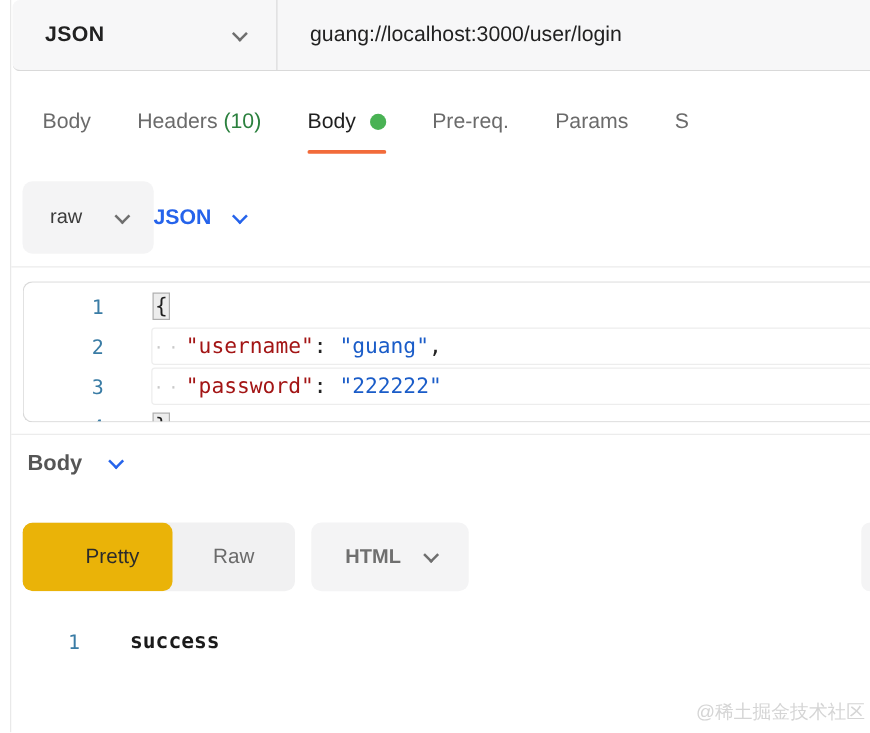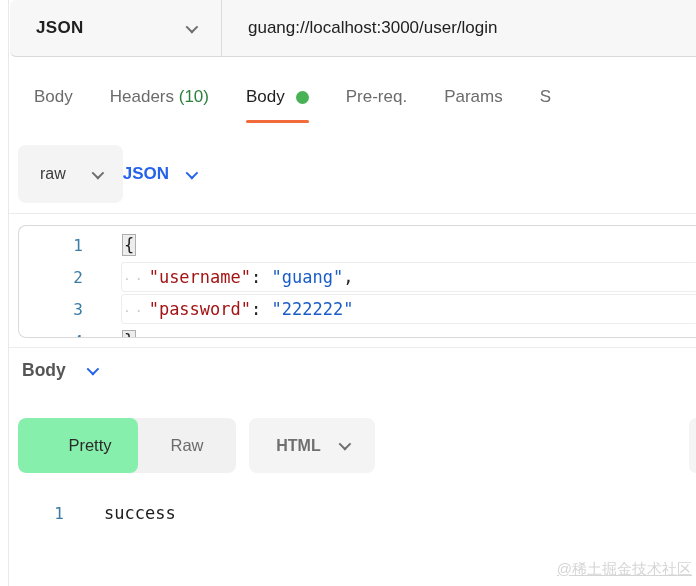--- a/index.html
+++ b/index.html
@@ -90,38 +90,38 @@
     font-weight:bold; font-size:17.5px; color:#555; cursor:pointer;
   }
   .resp-header .chev { border-width:2.5px; }
 
   .resp-tabs { position:absolute; top:418px; left:18px; right:0; height:55px; display:flex; }
   .segmented { display:flex; background:#f1f1f2; border-radius:8px; overflow:hidden; }
   .seg-item {
     display:flex; align-items:center; justify-content:center;
     font-size:16.5px; color:#6b6b6b; cursor:pointer;
   }
-  .seg-item.active { background:#86efac; color:#2b2b2b; border-radius:8px;padding-left:24px; }
+  .seg-item.active { background:#eab308; color:#2b2b2b; border-radius:8px;padding-left:24px; }
   .seg-pretty { width:120px; } .seg-raw { width:98px; } .seg-preview { width:128px; } .seg-visualize { width:160px; }
   .html-select {
     margin-left:13px; width:126px; background:#f4f4f5; border-radius:8px;
     display:flex; align-items:center; justify-content:center; gap:18px;
     color:#6f6f6f; font-weight:bold; font-size:16px; cursor:pointer;
   }
   .sliver {
     position:absolute; right:0; top:0; width:7px; height:55px;
     border-radius:8px 0 0 8px; background:#f4f4f5;
   }
 
   .resp-body { position:absolute; top:498px; left:0; right:0; font-family:"DejaVu Sans Mono", monospace; }
   .resp-line { display:flex; align-items:center; height:30px; }
   .resp-gutter { width:64px; text-align:right; color:#3a7ca5; font-size:16px; flex:none; }
-  .resp-text { margin-left:40px; color:#1b1b1b; font-size:17px; }
-
-  .watermark { position:absolute; right:4px; bottom:7px; color:#d5d5d5; font-size:15px;text-decoration:underline; }
+  .resp-text { margin-left:40px; color:#1b1b1b; font-size:17px;font-weight:bold; }
+
+  .watermark { position:absolute; right:4px; bottom:7px; color:#d5d5d5; font-size:15px; }
 </style>
 </head>
 <body>
 
 <div class="left-rule"></div>
 
 <div class="topbar">
   <div class="method-box">
     <span class="method-label">JSON</span>
     <span class="chev gray"></span>

